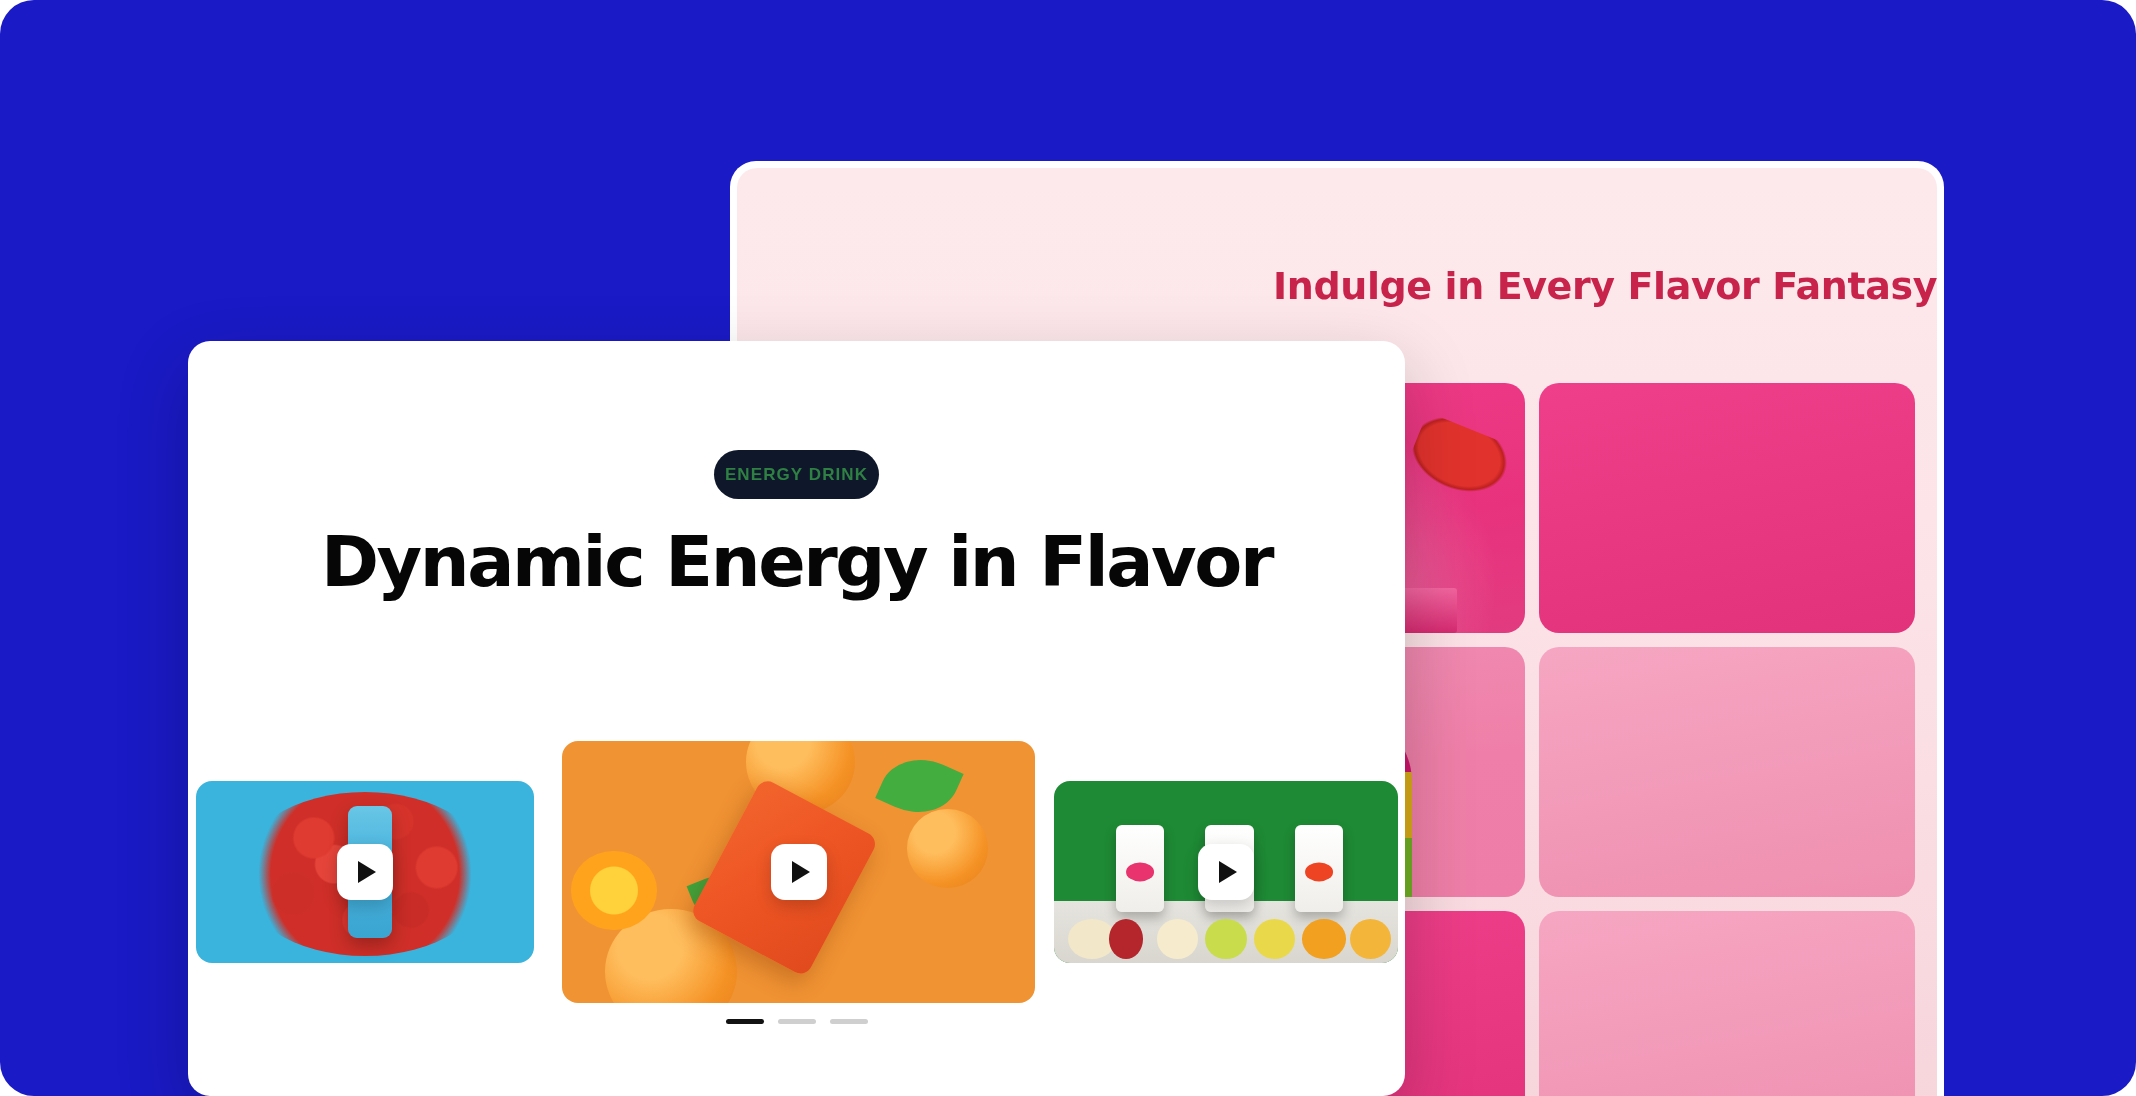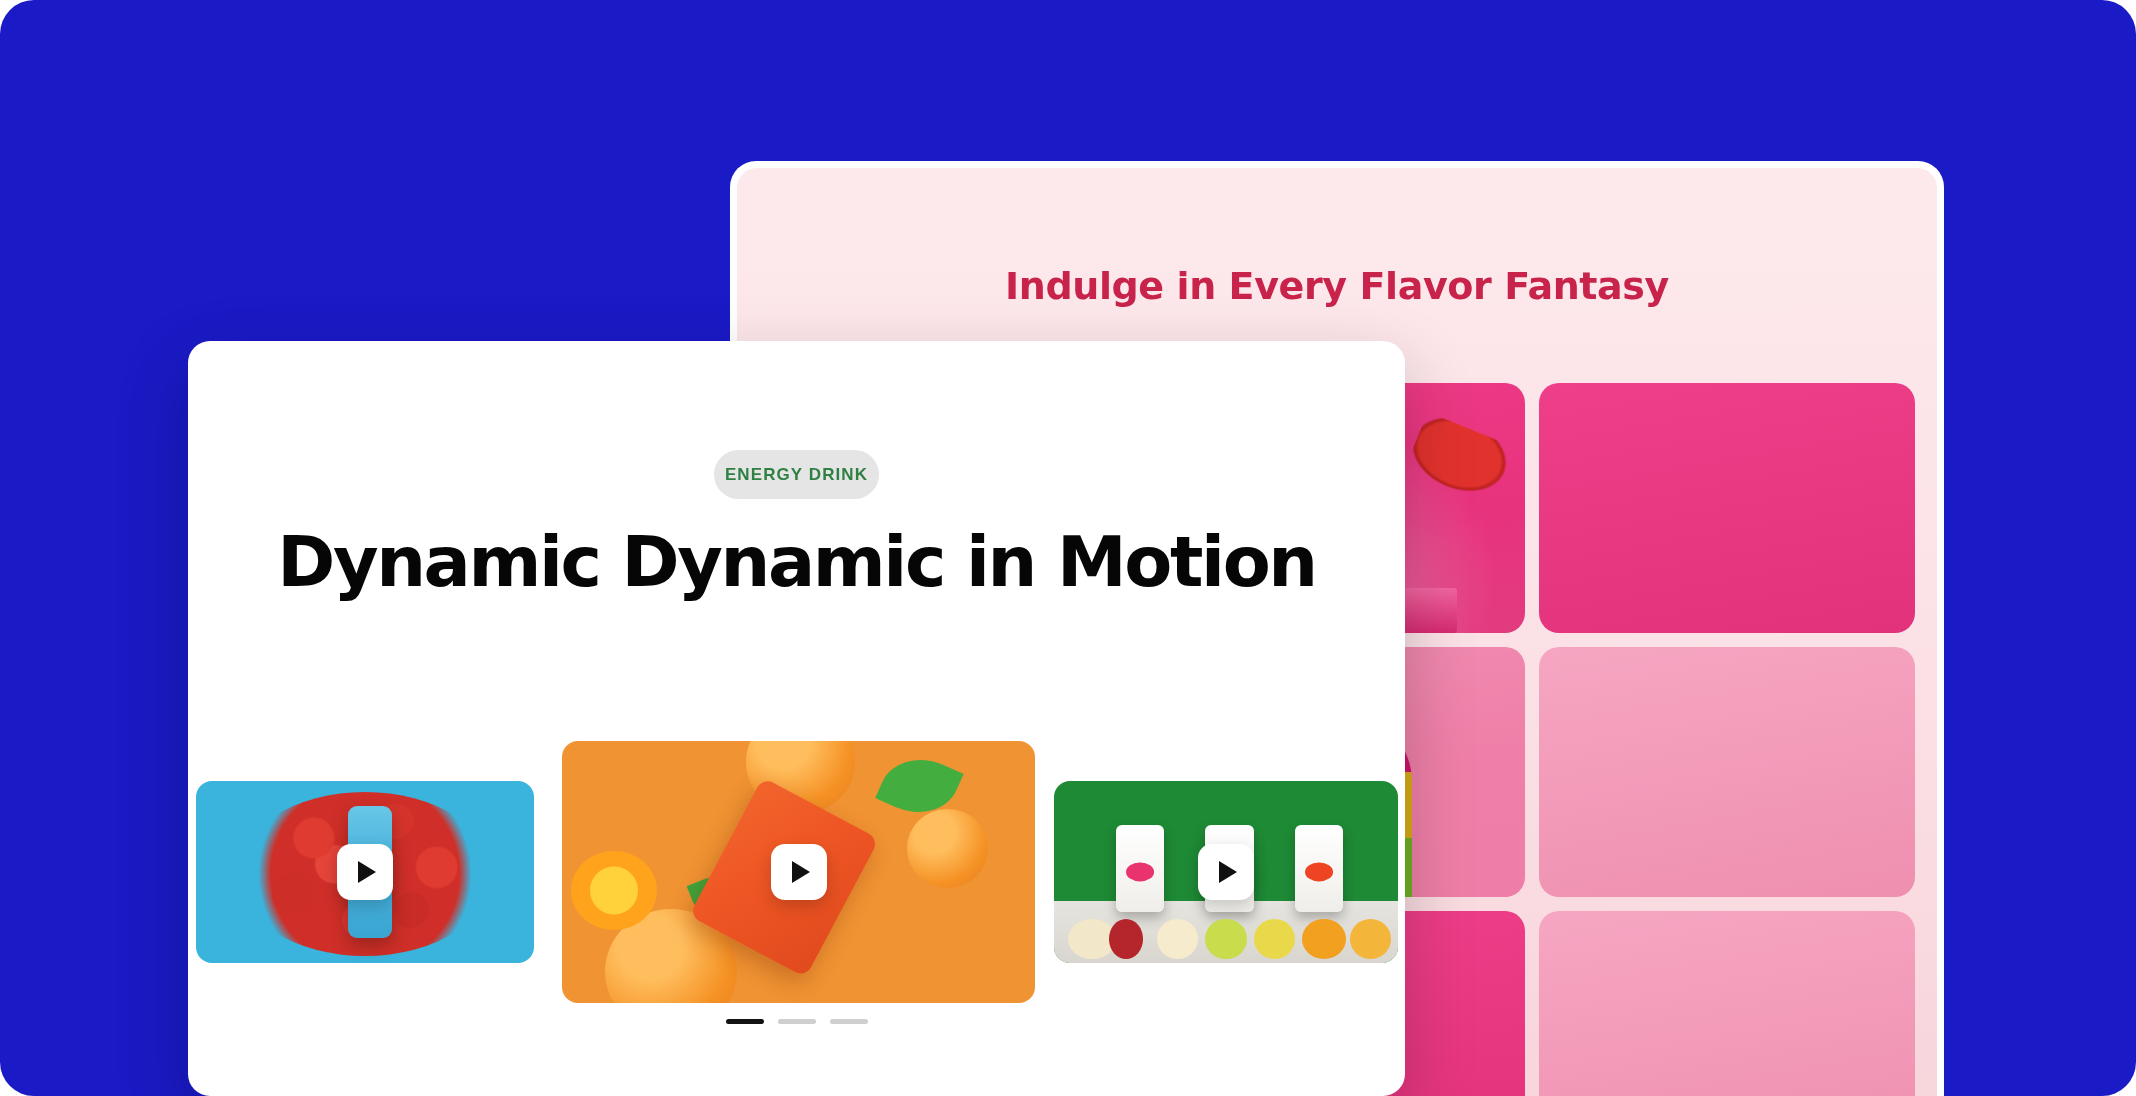--- a/index.html
+++ b/index.html
@@ -31,21 +31,21 @@
   .back-inner {
     position: relative;
     width: 100%; height: 100%;
     border-radius: 20px;
     background: linear-gradient(180deg, #fde9ec 0%, #fce3e8 42%, #f6d4da 100%);
     overflow: hidden;
   }
   .back-title {
     position: absolute;
     left: 0; right: 0; top: 96px;
-    text-align: center;
+    text-align: right;
     font-size: 38px;
     font-weight: 800;
     letter-spacing: -0.4px;
     color: #c8234a;
     font-family: "DejaVu Sans", sans-serif;
   }
 
   
   .gallery {
     position: absolute;
@@ -139,21 +139,21 @@
     background: #ffffff;
     border-radius: 22px;
     overflow: hidden;
     box-shadow: 0 26px 70px rgba(0,0,0,.22);
   }
 
   .badge {
     margin: 109px auto 0;
     width: 165px; height: 49px;
     border-radius: 25px;
-    background: #e5e5e5;
+    background: #0f172a;
     display: flex; align-items: center; justify-content: center;
     font-size: 17px; font-weight: 700;
     letter-spacing: 1.1px;
     color: #2f8043;
   }
   .headline {
     margin-top: 22px;
     text-align: center;
     font-size: 70px;
     font-weight: 800;
@@ -332,21 +332,21 @@
         <div class="tile tile-pink-plain"></div>
         <div class="tile tile-soft-pink"></div>
       </div>
     </div>
   </div>
 
   <div class="front-card">
 
     <div class="badge">ENERGY DRINK</div>
 
-    <div class="headline">Dynamic Dynamic in Motion</div>
+    <div class="headline">Dynamic Energy in Flavor</div>
 
 
     <div class="carousel">
 
       <div class="vcard left">
         <div class="art-straw">
           <div class="mound"></div>
           <div class="can"></div>
         </div>
         <div class="play">

